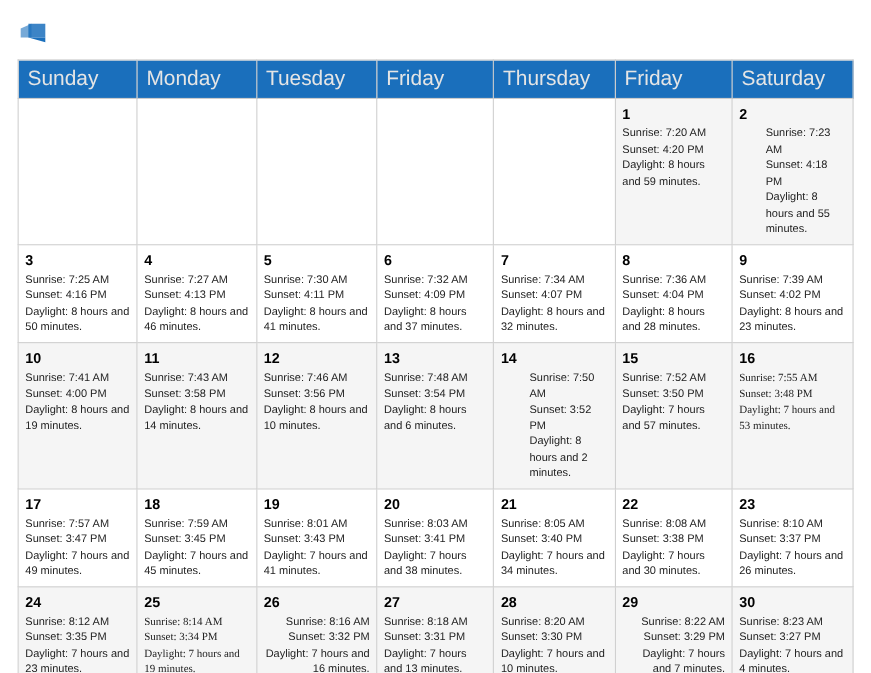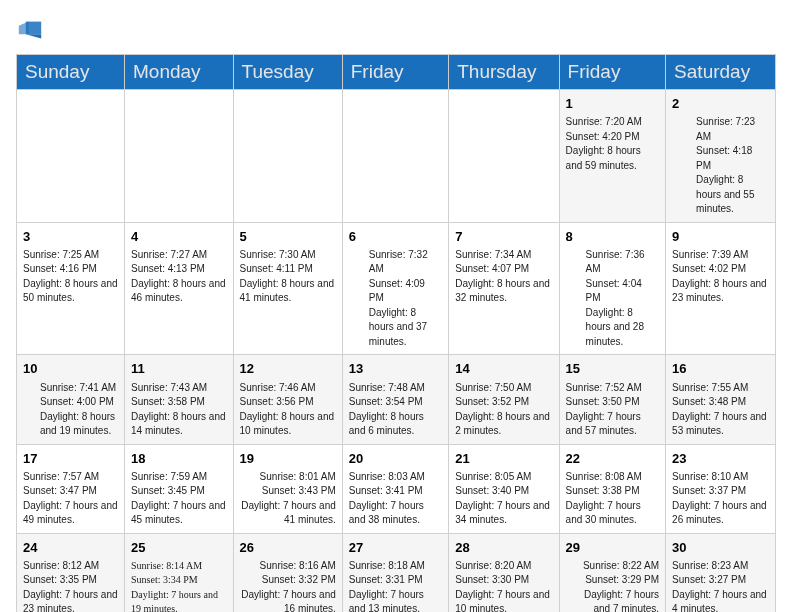--- a/index.html
+++ b/index.html
@@ -155,47 +155,47 @@
 Daylight: 8 hours and 46 minutes.</div>
         </td>
         <td>
           <span class="day-number">5</span>
           <div class="day-info" style="white-space: pre-line;">Sunrise: 7:30 AM
 Sunset: 4:11 PM
 Daylight: 8 hours and 41 minutes.</div>
         </td>
         <td>
           <span class="day-number">6</span>
-          <div class="day-info" style="white-space: pre-line; margin-left: 20px;">Sunrise: 7:32 AM
+          <div class="day-info" style="white-space: pre-line;">Sunrise: 7:32 AM
 Sunset: 4:09 PM
 Daylight: 8 hours and 37 minutes.</div>
         </td>
         <td>
           <span class="day-number">7</span>
           <div class="day-info" style="white-space: pre-line;">Sunrise: 7:34 AM
 Sunset: 4:07 PM
 Daylight: 8 hours and 32 minutes.</div>
         </td>
         <td>
           <span class="day-number">8</span>
-          <div class="day-info" style="white-space: pre-line; margin-left: 20px;">Sunrise: 7:36 AM
+          <div class="day-info" style="white-space: pre-line;">Sunrise: 7:36 AM
 Sunset: 4:04 PM
 Daylight: 8 hours and 28 minutes.</div>
         </td>
         <td>
           <span class="day-number">9</span>
           <div class="day-info" style="white-space: pre-line;">Sunrise: 7:39 AM
 Sunset: 4:02 PM
 Daylight: 8 hours and 23 minutes.</div>
         </td>
       </tr>
       <tr>
         <td>
           <span class="day-number">10</span>
-          <div class="day-info" style="white-space: pre-line; margin-left: 17px;">Sunrise: 7:41 AM
+          <div class="day-info" style="white-space: pre-line;">Sunrise: 7:41 AM
 Sunset: 4:00 PM
 Daylight: 8 hours and 19 minutes.</div>
         </td>
         <td>
           <span class="day-number">11</span>
           <div class="day-info" style="white-space: pre-line;">Sunrise: 7:43 AM
 Sunset: 3:58 PM
 Daylight: 8 hours and 14 minutes.</div>
         </td>
         <td>
@@ -205,53 +205,53 @@
 Daylight: 8 hours and 10 minutes.</div>
         </td>
         <td>
           <span class="day-number">13</span>
           <div class="day-info" style="white-space: pre-line;">Sunrise: 7:48 AM
 Sunset: 3:54 PM
 Daylight: 8 hours and 6 minutes.</div>
         </td>
         <td>
           <span class="day-number">14</span>
-          <div class="day-info" style="white-space: pre-line;">Sunrise: 7:50 AM
+          <div class="day-info" style="white-space: pre-line; margin-left: 26px;">Sunrise: 7:50 AM
 Sunset: 3:52 PM
 Daylight: 8 hours and 2 minutes.</div>
         </td>
         <td>
           <span class="day-number">15</span>
           <div class="day-info" style="white-space: pre-line;">Sunrise: 7:52 AM
 Sunset: 3:50 PM
 Daylight: 7 hours and 57 minutes.</div>
         </td>
         <td>
           <span class="day-number">16</span>
-          <div class="day-info" style="white-space: pre-line;">Sunrise: 7:55 AM
+          <div class="day-info" style="white-space: pre-line; font-family: Liberation Serif, serif;">Sunrise: 7:55 AM
 Sunset: 3:48 PM
 Daylight: 7 hours and 53 minutes.</div>
         </td>
       </tr>
       <tr>
         <td>
           <span class="day-number">17</span>
           <div class="day-info" style="white-space: pre-line;">Sunrise: 7:57 AM
 Sunset: 3:47 PM
 Daylight: 7 hours and 49 minutes.</div>
         </td>
         <td>
           <span class="day-number">18</span>
           <div class="day-info" style="white-space: pre-line;">Sunrise: 7:59 AM
 Sunset: 3:45 PM
 Daylight: 7 hours and 45 minutes.</div>
         </td>
         <td>
           <span class="day-number">19</span>
-          <div class="day-info" style="white-space: pre-line; text-align: right;">Sunrise: 8:01 AM
+          <div class="day-info" style="white-space: pre-line;">Sunrise: 8:01 AM
 Sunset: 3:43 PM
 Daylight: 7 hours and 41 minutes.</div>
         </td>
         <td>
           <span class="day-number">20</span>
           <div class="day-info" style="white-space: pre-line;">Sunrise: 8:03 AM
 Sunset: 3:41 PM
 Daylight: 7 hours and 38 minutes.</div>
         </td>
         <td>

